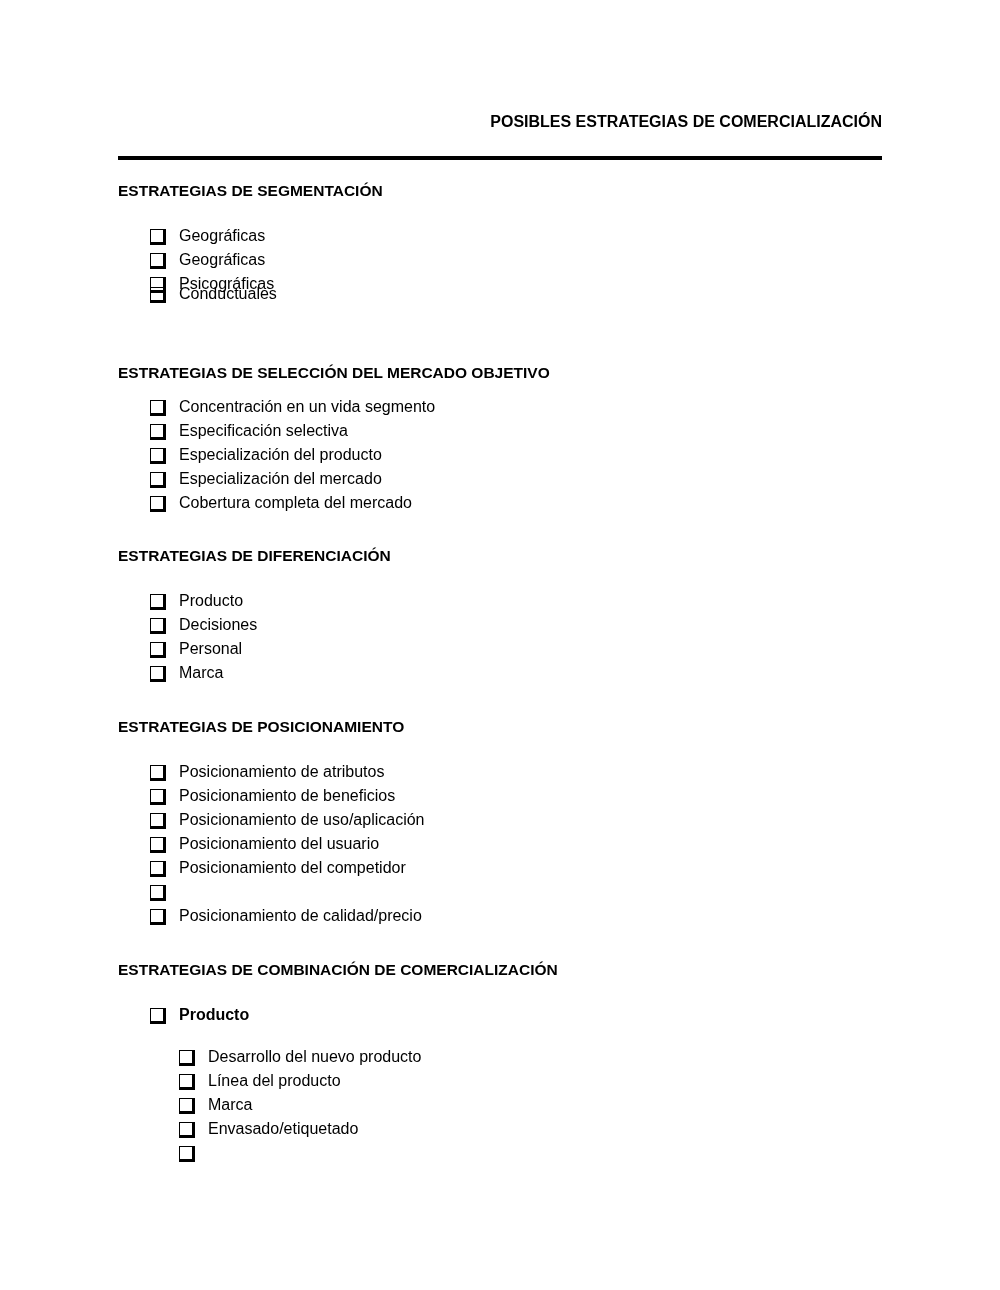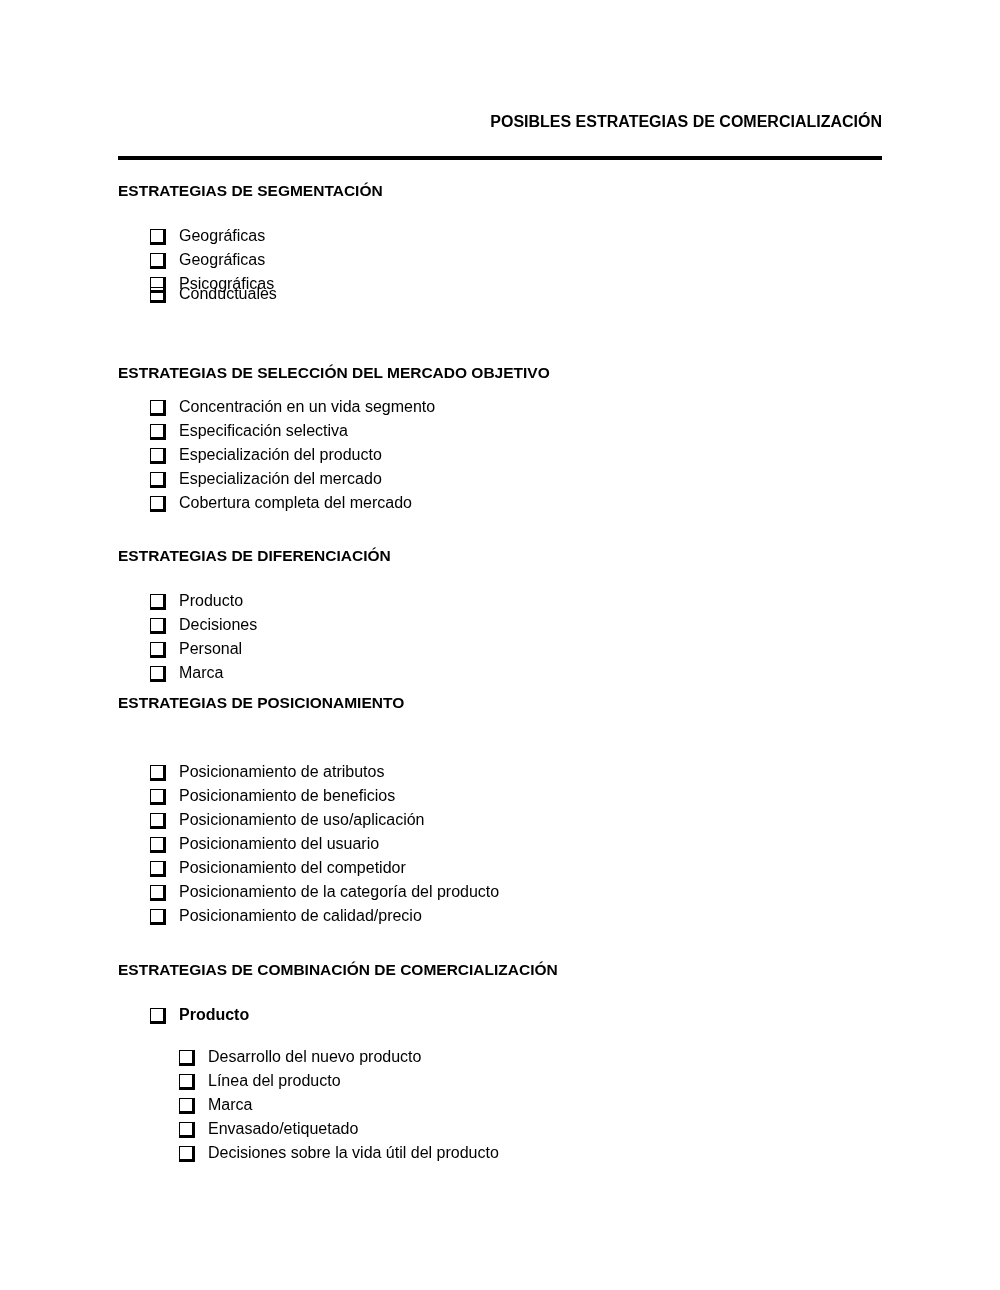--- a/index.html
+++ b/index.html
@@ -73,21 +73,21 @@
     </div>
   <div class="item" style="top:634px;left:32px">
       <span class="cb"></span>
       <span>Personal</span>
     </div>
   <div class="item" style="top:658px;left:32px">
       <span class="cb"></span>
       <span>Marca</span>
     </div>
 
-  <div class="heading" style="top:694px">ESTRATEGIAS DE POSICIONAMIENTO</div>
+  <div class="heading" style="top:718px">ESTRATEGIAS DE POSICIONAMIENTO</div>
   <div class="item" style="top:757px;left:32px">
       <span class="cb"></span>
       <span>Posicionamiento de atributos</span>
     </div>
   <div class="item" style="top:781px;left:32px">
       <span class="cb"></span>
       <span>Posicionamiento de beneficios</span>
     </div>
   <div class="item" style="top:805px;left:32px">
       <span class="cb"></span>
@@ -96,21 +96,20 @@
   <div class="item" style="top:829px;left:32px">
       <span class="cb"></span>
       <span>Posicionamiento del usuario</span>
     </div>
   <div class="item" style="top:853px;left:32px">
       <span class="cb"></span>
       <span>Posicionamiento del competidor</span>
     </div>
   <div class="item" style="top:877px;left:32px">
       <span class="cb"></span>
-      <span>Posicionamiento de la categoría del producto</span>
     </div>
   <div class="item" style="top:901px;left:32px">
       <span class="cb"></span>
       <span>Posicionamiento de calidad/precio</span>
     </div>
 
   <div class="heading" style="top:961px">ESTRATEGIAS DE COMBINACIÓN DE COMERCIALIZACIÓN</div>
   <div class="item bold" style="top:1000px;left:32px">
       <span class="cb"></span>
       <span>Producto</span>
@@ -126,15 +125,14 @@
   <div class="item" style="top:1090px;left:61px">
       <span class="cb"></span>
       <span>Marca</span>
     </div>
   <div class="item" style="top:1114px;left:61px">
       <span class="cb"></span>
       <span>Envasado/etiquetado</span>
     </div>
   <div class="item" style="top:1138px;left:61px">
       <span class="cb"></span>
-      <span>Decisiones sobre la vida útil del producto</span>
     </div>
 </div>
 
 </body></html>

